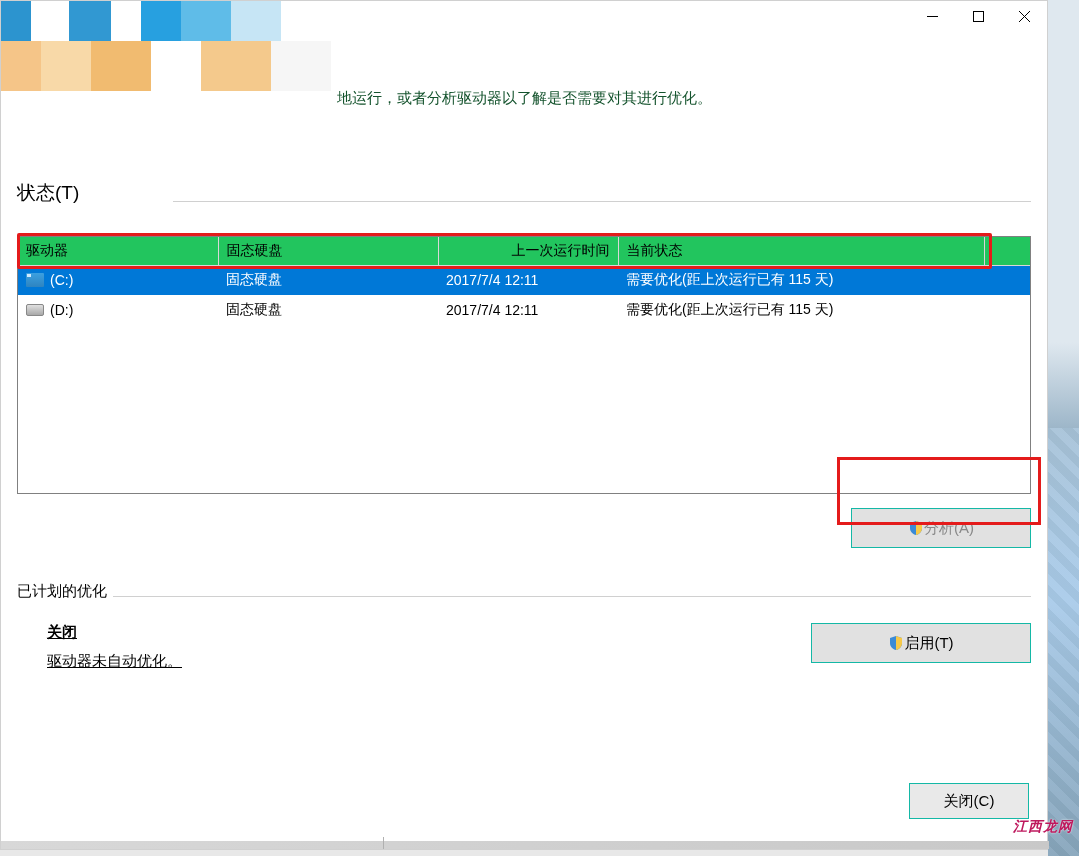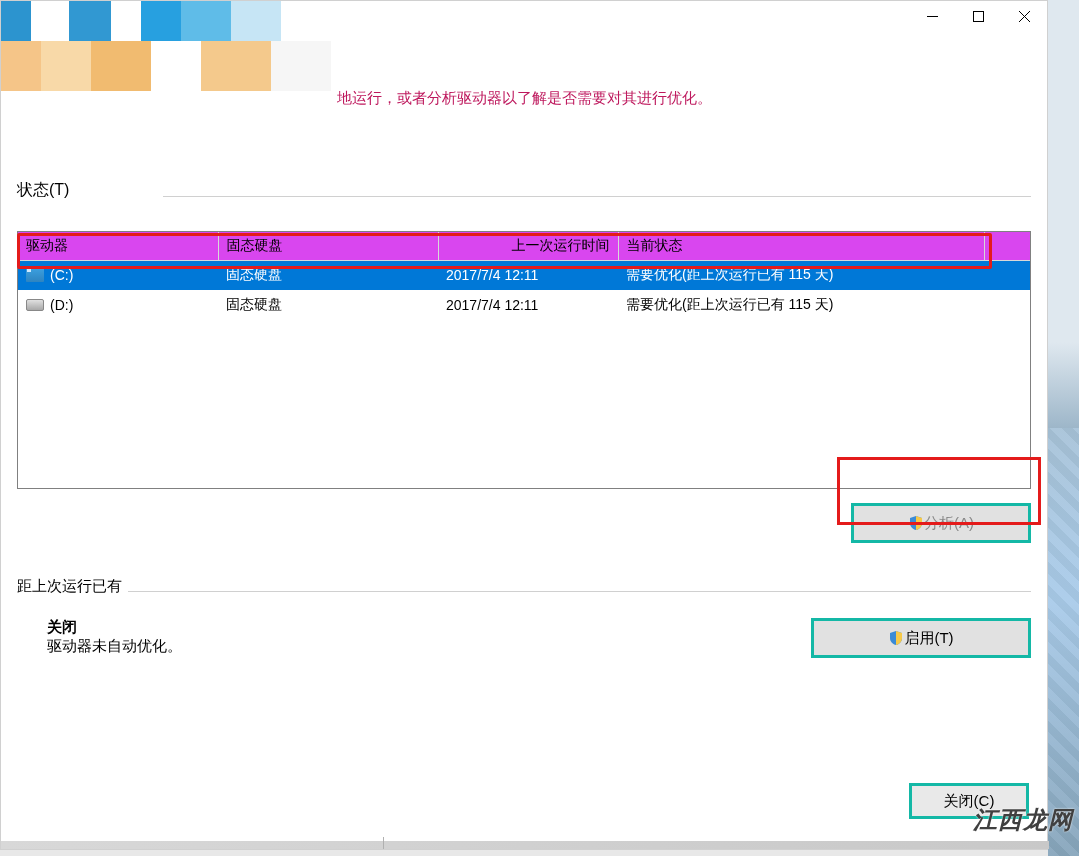--- a/index.html
+++ b/index.html
@@ -48,49 +48,49 @@
       width: 330px; height: 50px;
       background: linear-gradient(90deg,#f5c588 0 40px,#f8d9a8 40px 90px,#f1bb70 90px 150px,#fff 150px 200px,#f4c98c 200px 270px,#f6f6f6 270px 330px);
     }
     .content {
       padding: 14px 16px 0 16px;
     }
     .desc {
       margin-top: 44px;
       margin-left: 320px;
       font-size: 15px;
-      color: #be185d;
+      color: #14532d;
     }
     .section-label {
       margin-top: 72px;
       display: flex;
       align-items: flex-end;
       gap: 94px;
     }
-    .section-label .lbl { font-size: 16px; }
+    .section-label .lbl { font-size: 19px; }
     .section-label .line { flex: 1; border-bottom: 1px solid #d0d0d0; height: 1px; margin-bottom: 4px; }
     .table-wrap {
       margin-top: 30px;
       border: 1px solid #808080;
       height: 258px;
       background: #fff;
       overflow: hidden;
     }
     table {
       width: 100%;
       border-collapse: collapse;
       font-size: 14px;
     }
     thead th {
       text-align: left;
       font-weight: normal;
       padding: 4px 8px 4px 8px;
       border-right: 1px solid #d8d8d8;
       border-bottom: 1px solid #d8d8d8;
-      background: #d946ef;
+      background: #22c55e;
       height: 28px;
     }
     thead th:last-child { border-right: none; width:46px; }
     tbody td {
       padding: 4px 8px;
       height: 30px;
     }
     .col-drive { width: 200px; }
     .col-media { width: 220px; }
     .col-last  { width: 180px; text-align: right; }
@@ -119,21 +119,21 @@
     .btn-row {
       margin-top: 14px;
       display: flex;
       justify-content: flex-end;
       gap: 10px;
       padding-right: 0;
     }
     .winbtn {
       min-width: 180px;
       height: 40px;
-      border: 3px solid #14b8a6;
+      border: 1px solid #14b8a6;
       background: #e1e1e1;
       font-size: 15px;
       display: inline-flex;
       align-items: center;
       justify-content: center;
       color: #000;
       cursor: default;
     }
     .winbtn.disabled { color: #888; }
     .shield {
@@ -147,23 +147,23 @@
       align-items: flex-end;
     }
     .sched-label .lbl { font-size: 15px; }
     .sched-label .line { flex: 1; border-bottom: 1px solid #d0d0d0; margin-left: 6px; margin-bottom: 4px;}
     .sched-body {
       margin-top: 22px;
       display: flex;
       justify-content: space-between;
       align-items: flex-start;
     }
-    .sched-text { padding-left: 30px; }
+    .sched-text { padding-left: 30px; text-decoration: underline; }
     .sched-text .t1 { font-weight: bold; font-size: 15px; }
-    .sched-text .t2 { margin-top: 0; font-size: 15px; }
+    .sched-text .t2 { margin-top: 10px; font-size: 15px; }
     .enable-btn { min-width: 220px;}
     .close-row {
       position: absolute;
       bottom: 30px;
       right: 18px;
       border-radius: 9px;
     }
     .close-row .winbtn { min-width: 120px; height: 36px; background: #e9e9e9;}
     .side-strip {
       position: absolute;
@@ -181,22 +181,22 @@
       left: 0; bottom: 0;
       width: 1048px; height: 8px;
       background: linear-gradient(90deg,#d8d8d8,#c8c8c8);
     }
     .bottom-sep{
       position:absolute; left:382px; bottom:0; width:1px; height:12px; background:#b0b0b0;
     }
     .watermark {
       position: absolute;
       right: 6px; bottom: 20px;
-      color: #404040;
-      font-size: 24px;
+      color: #be185d;
+      font-size: 14px;
       font-weight: bold;
       font-style: italic;
       letter-spacing: 1px;
       text-shadow: 0 0 2px #fff;
     }
   </style>
 </head>
 <body>
 
 <div class="side-strip"></div>
@@ -276,21 +276,21 @@
           <svg viewBox="0 0 16 16">
               <path d="M8 1 L14 3 V8 C14 12 11 14.5 8 15 C5 14.5 2 12 2 8 V3 Z" fill="#3b8bd6"></path>
               <path d="M8 1 L14 3 V8 C14 12 11 14.5 8 15 V1 Z" fill="#f7c948"></path>
             </svg>
         </span>
         <span>分析(A)</span>
       </button>
     </div>
 
     <div class="sched-label">
-      <span class="lbl">距上次运行已有</span>
+      <span class="lbl">已计划的优化</span>
       <span class="line"></span>
     </div>
 
     <div class="sched-body">
       <div class="sched-text">
         <div class="t1">关闭</div>
         <div class="t2">驱动器未自动优化。</div>
       </div>
       <button class="winbtn enable-btn">
         <span class="shield">

